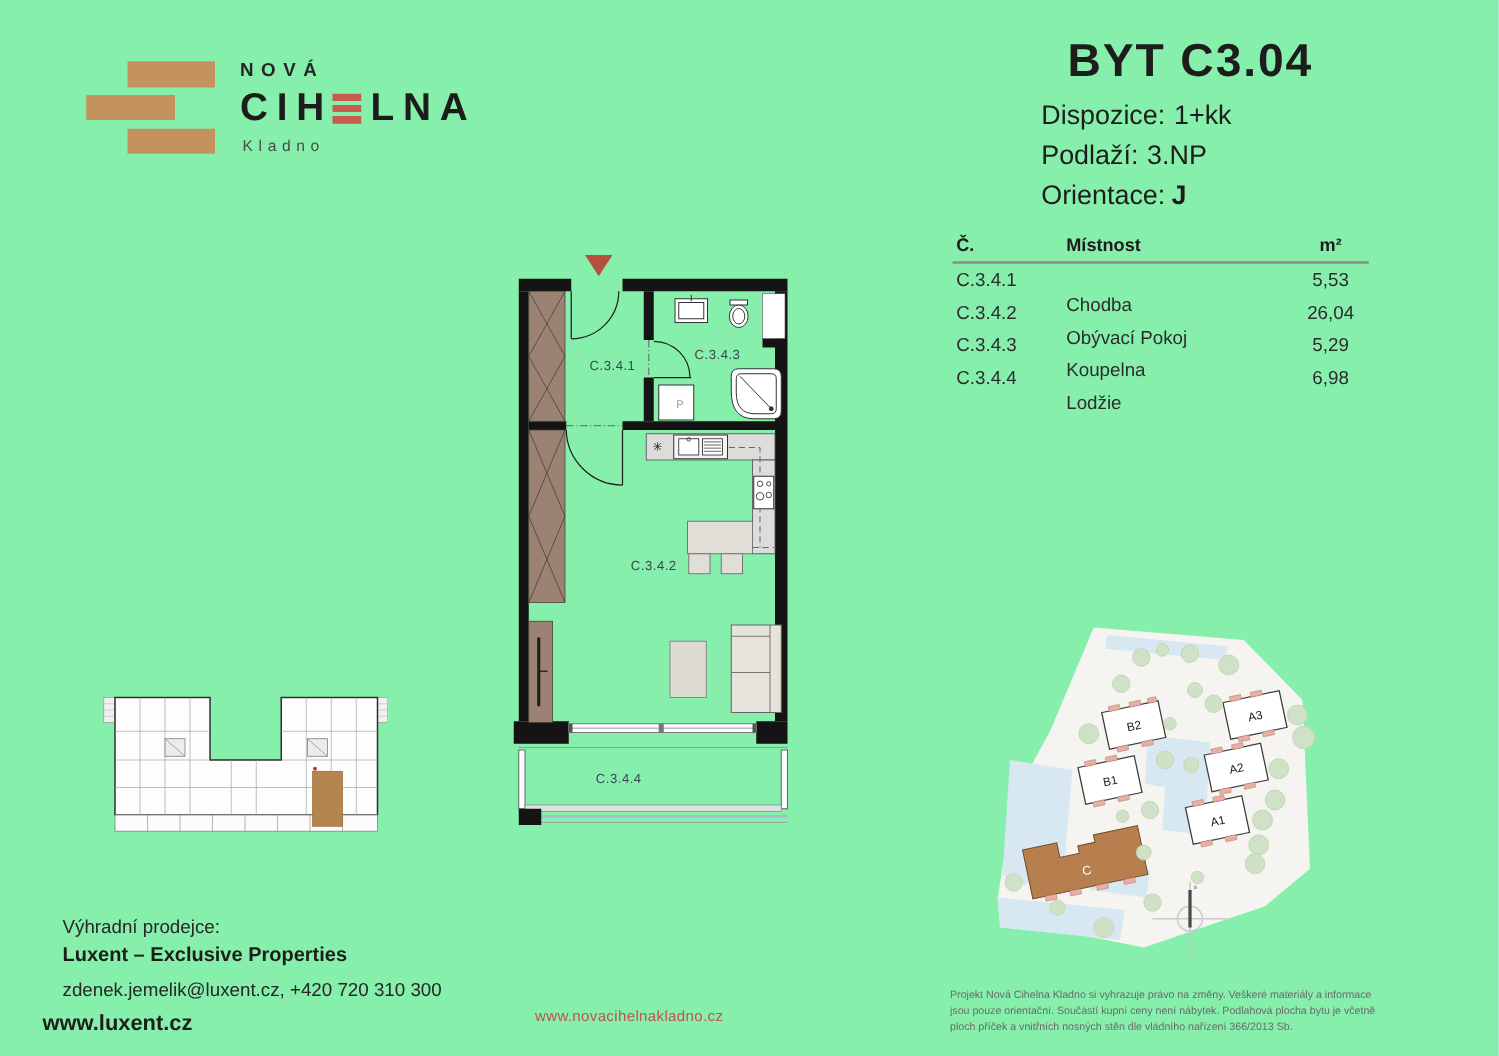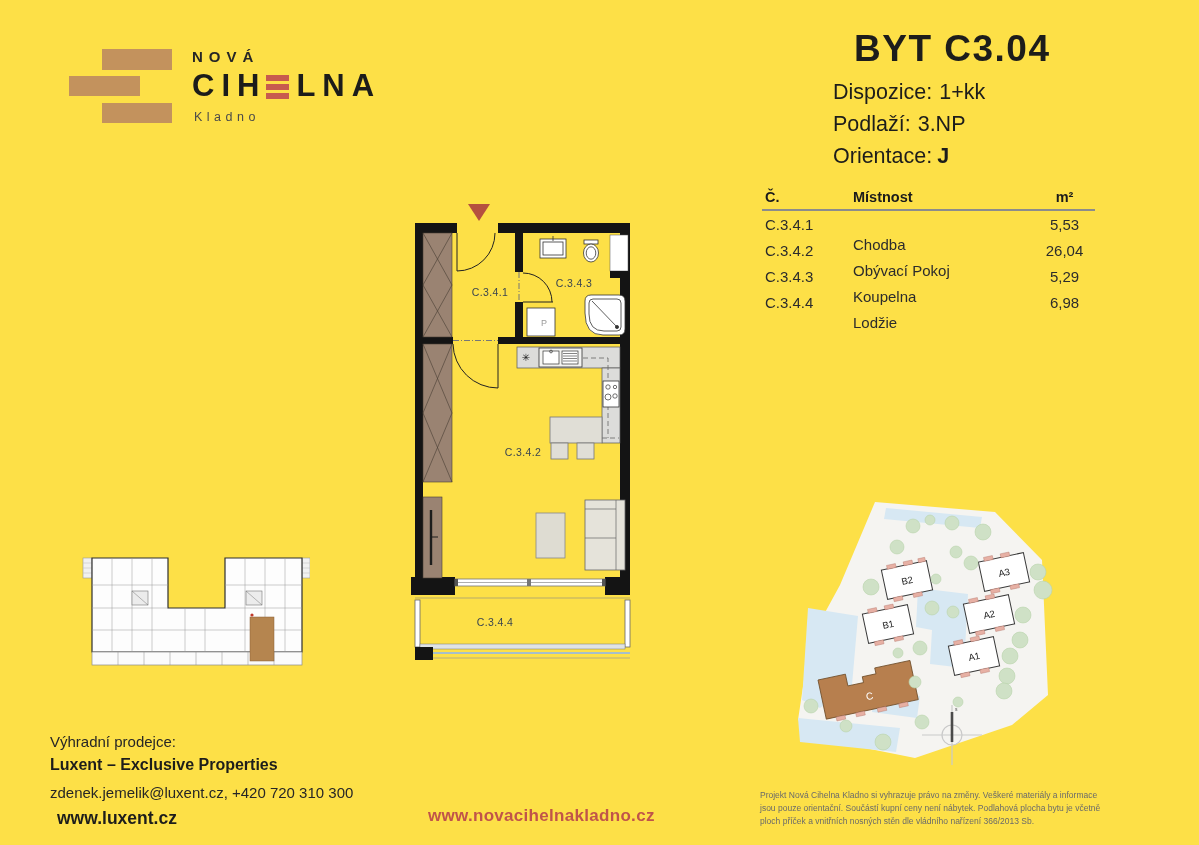--- a/index.html
+++ b/index.html
@@ -1,16 +1,16 @@
 <!DOCTYPE html>
 <html><head>
 <meta charset="utf-8">
 <style>
   html,body{margin:0;padding:0;background:#e8e8e8;}
-  .page{position:relative;width:1199px;height:845px;background:#fde047;overflow:hidden;
+  .page{position:relative;width:1199px;height:845px;background:#86efac;overflow:hidden;
         font-family:"Liberation Sans",sans-serif;color:#1d1d1b;margin:0 auto;}
   .abs{position:absolute;}
 
   
   .brick{position:absolute;background:#c3925d;}
   .logo-top{position:absolute;left:192px;top:48px;font-size:15px;font-weight:700;letter-spacing:6px;color:#262626;}
   .logo-main{position:absolute;left:192px;top:68px;display:flex;align-items:center;
              font-size:31px;font-weight:800;letter-spacing:7px;color:#1c1c1a;}
   .e-bars{width:23px;height:24px;margin:2px 7px 0 0;
           background:linear-gradient(#c75b4e 0 6px,transparent 6px 9px,#c75b4e 9px 15px,transparent 15px 18px,#c75b4e 18px 24px);}
@@ -31,22 +31,22 @@
   .c-num{width:88px;}
   .c-room{flex:1;margin-top:40px;}
   .c-area{text-align:center;min-width:55px;}
   .tbar{height:20px;background:#c79767;color:#ffffff;font-size:14.5px;font-weight:800;
         display:flex;justify-content:space-between;align-items:center;padding:0 8px;}
 
   
   .f-intro{position:absolute;left:50px;top:733px;font-size:15px;color:#262626;}
   .f-name{position:absolute;left:50px;top:756px;font-size:16px;font-weight:800;color:#1d1d1b;}
   .f-contact{position:absolute;left:50px;top:784px;font-size:15px;color:#262626;}
-  .f-web{position:absolute;left:57px;top:808px;font-size:17.5px;font-weight:800;color:#1d1d1b;}
-  .f-proj{position:absolute;left:428px;top:806px;font-size:17px;font-weight:700;color:#c0544a;letter-spacing:.3px;}
+  .f-web{position:absolute;left:34px;top:808px;font-size:17.5px;font-weight:800;color:#1d1d1b;}
+  .f-proj{position:absolute;left:428px;top:806px;font-size:12px;font-weight:400;color:#c0544a;letter-spacing:.3px;}
   .f-disc{position:absolute;left:760px;top:789px;width:345px;font-size:8.5px;line-height:1.5;color:#6a6a6a;}
 
   svg text{font-family:"Liberation Sans",sans-serif;}
   .room-lbl{fill:#3a4550;font-size:10.5px;letter-spacing:.4px;}
   .site-lbl{fill:#1b1b1b;font-size:9.5px;}
 </style>
 </head>
 <body>
 
 <div class="page">

